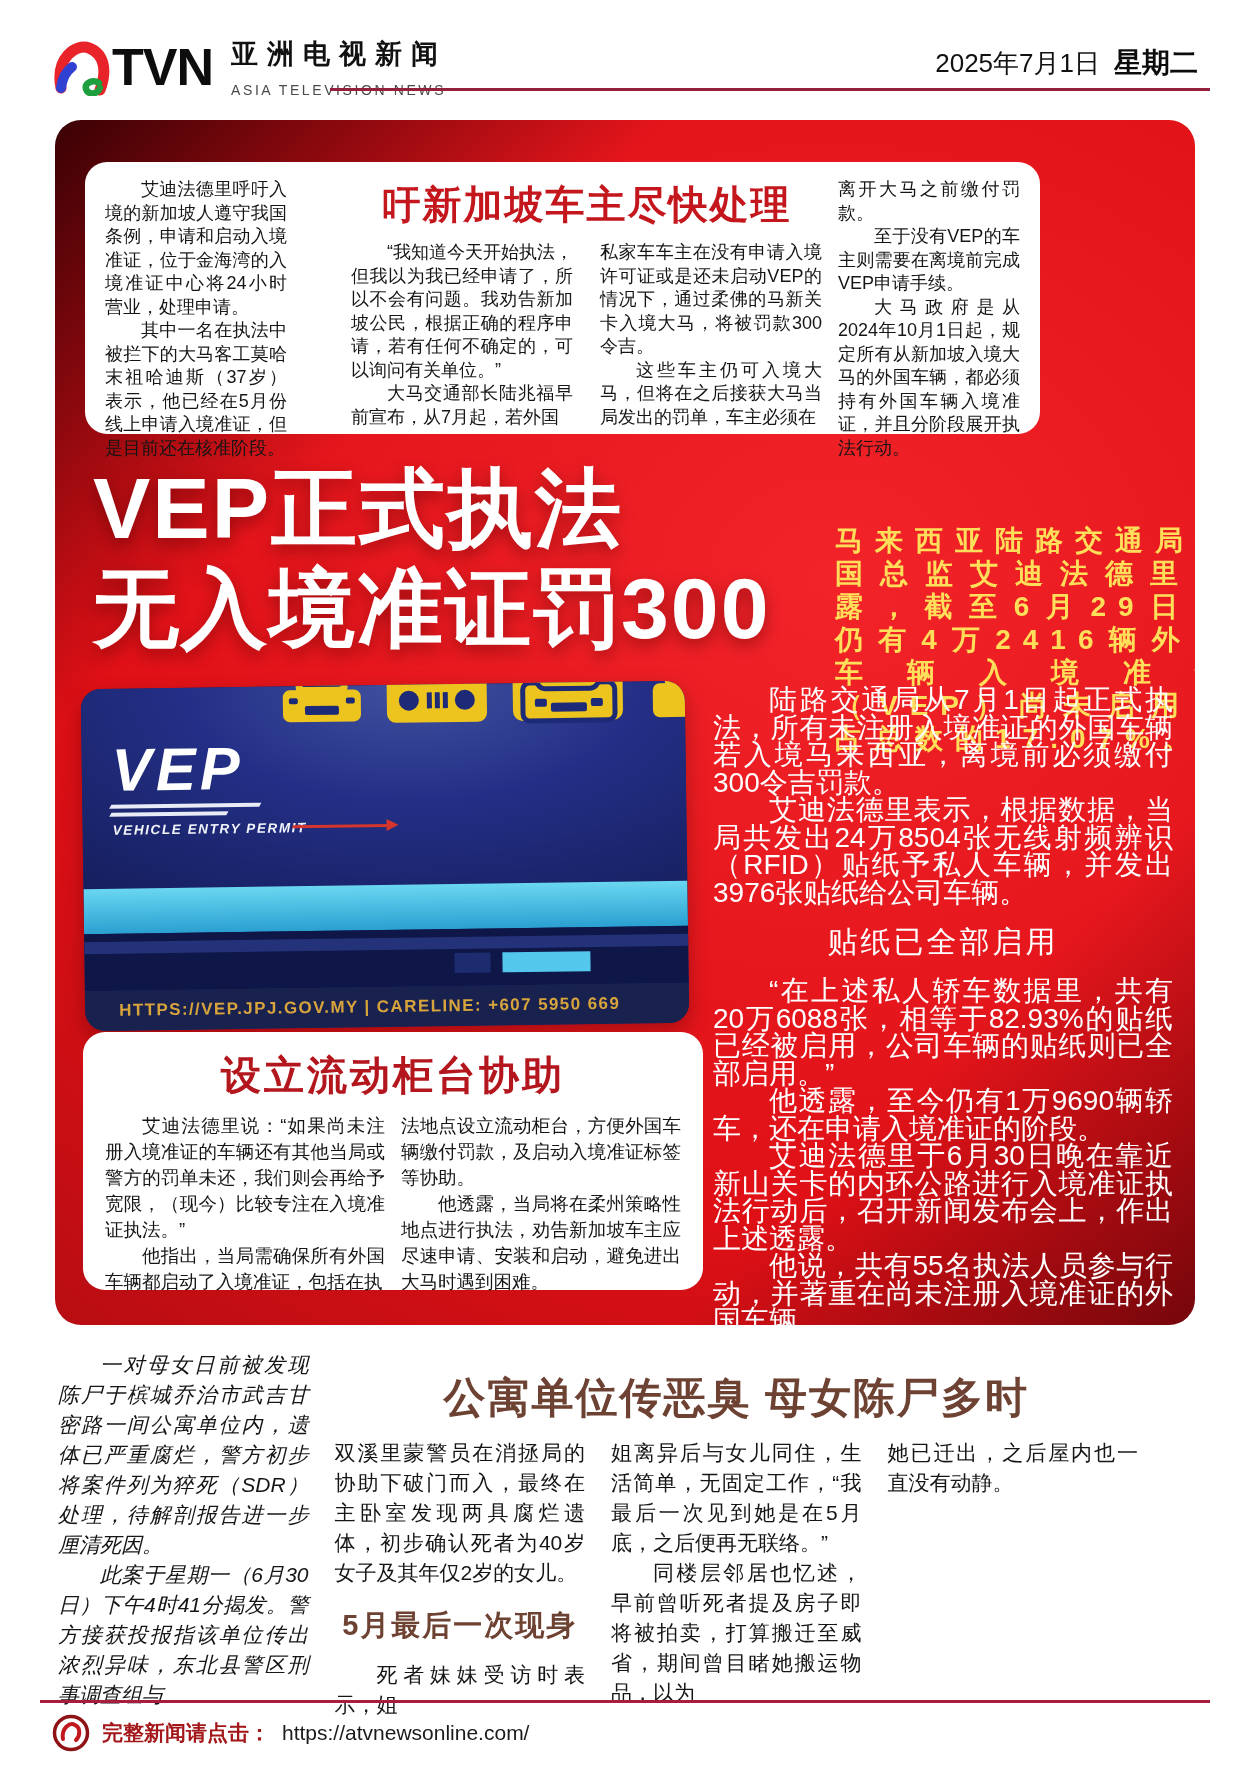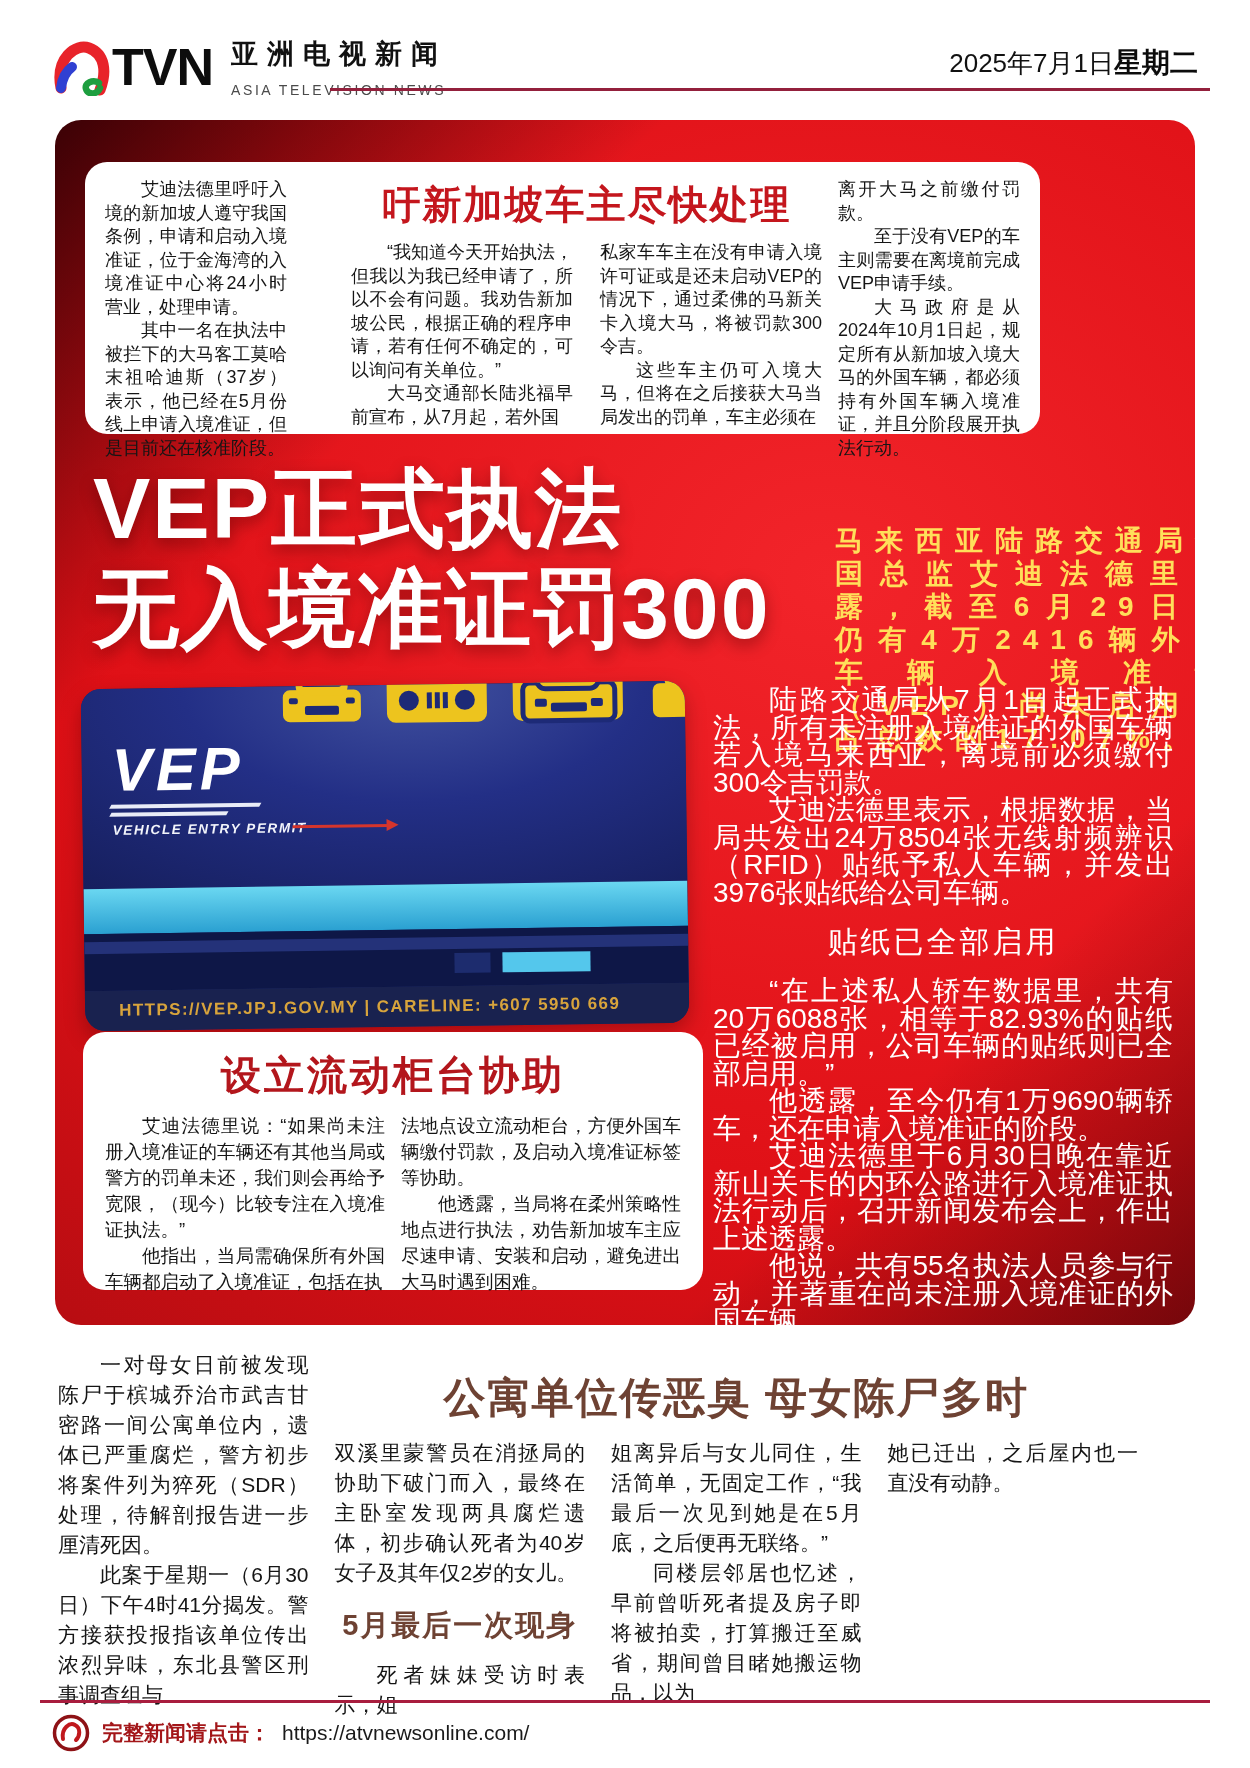--- a/index.html
+++ b/index.html
@@ -8,21 +8,21 @@
     background:#ffffff; overflow:hidden;
     font-family:"Liberation Sans","DejaVu Sans",sans-serif;
   }
   
   .brand { position:absolute; left:52px; top:36px; display:flex; align-items:center; }
   .logo-swoosh { width:64px; height:58px; }
   .logo-tvn { font-size:52px; font-weight:900; color:#0d0d0d; letter-spacing:-1px; margin-left:-4px; }
   .brand-text { margin-left:18px; }
   .brand-cn { font-size:27px; font-weight:700; color:#111; letter-spacing:9px; }
   .brand-en { font-size:14px; color:#4a4a4a; letter-spacing:2.6px; margin-top:10px; }
-  .date-wrap { position:absolute; right:52px; top:44px; display:flex; align-items:baseline; }
+  .date-wrap { position:absolute; right:52px; top:44px; display:flex; align-items:baseline; gap:14px; }
   .date { font-size:26px; color:#111; }
   .weekday { font-size:28px; font-weight:900; color:#0c0c0c; }
   .header-rule { position:absolute; left:330px; top:88px; width:880px; height:3px; background:#93203c; }
 
   
   .red-block {
     position:absolute; left:55px; top:120px; width:1140px; height:1205px;
     border-radius:26px; overflow:hidden;
     background:
       linear-gradient(135deg, rgba(46,0,4,.92), rgba(46,0,4,0) 26%),
@@ -81,21 +81,21 @@
   .counter-cols .body-p { font-size:18.5px; line-height:26px; }
 
   
   .right-col { position:absolute; left:658px; top:566px; width:460px; color:#ffffff; }
   .right-col p { margin:0; font-size:28px; line-height:27.5px; text-align:justify; text-indent:2em; }
   .right-col h3 { margin:16px 0 14px; font-size:30px; font-weight:400; text-align:center; color:#fff; letter-spacing:3px; }
 
   
   .bottom-grid { position:absolute; left:58px; top:1344px; width:1080px; display:grid;
     grid-template-columns:repeat(4,1fr); column-gap:26px; }
-  .bcol1 { grid-column:1; grid-row:1 / span 2; padding-top:6px; }
+  .bcol1 { grid-column:1; grid-row:1 / span 2; padding-top:6px;font-style:italic; }
   .bhead { grid-column:2 / span 3; grid-row:1; margin:26px 0 12px; font-size:42px; font-weight:900;
     color:#6e4233; text-align:center; letter-spacing:2px; }
   .bcol { grid-row:2; }
   .bottom-grid .body-p { font-size:21px; line-height:30px; }
   .bsub { margin:18px 0 14px; font-size:29px; font-weight:900; color:#6e4233; text-align:center; letter-spacing:2px; }
 
   
   .footer-rule { position:absolute; left:40px; top:1700px; width:1170px; height:3px; background:#a81d3e; }
   .page-footer { position:absolute; left:52px; top:1714px; display:flex; align-items:center; gap:12px; }
   .badge-icon { width:38px; height:38px; }

